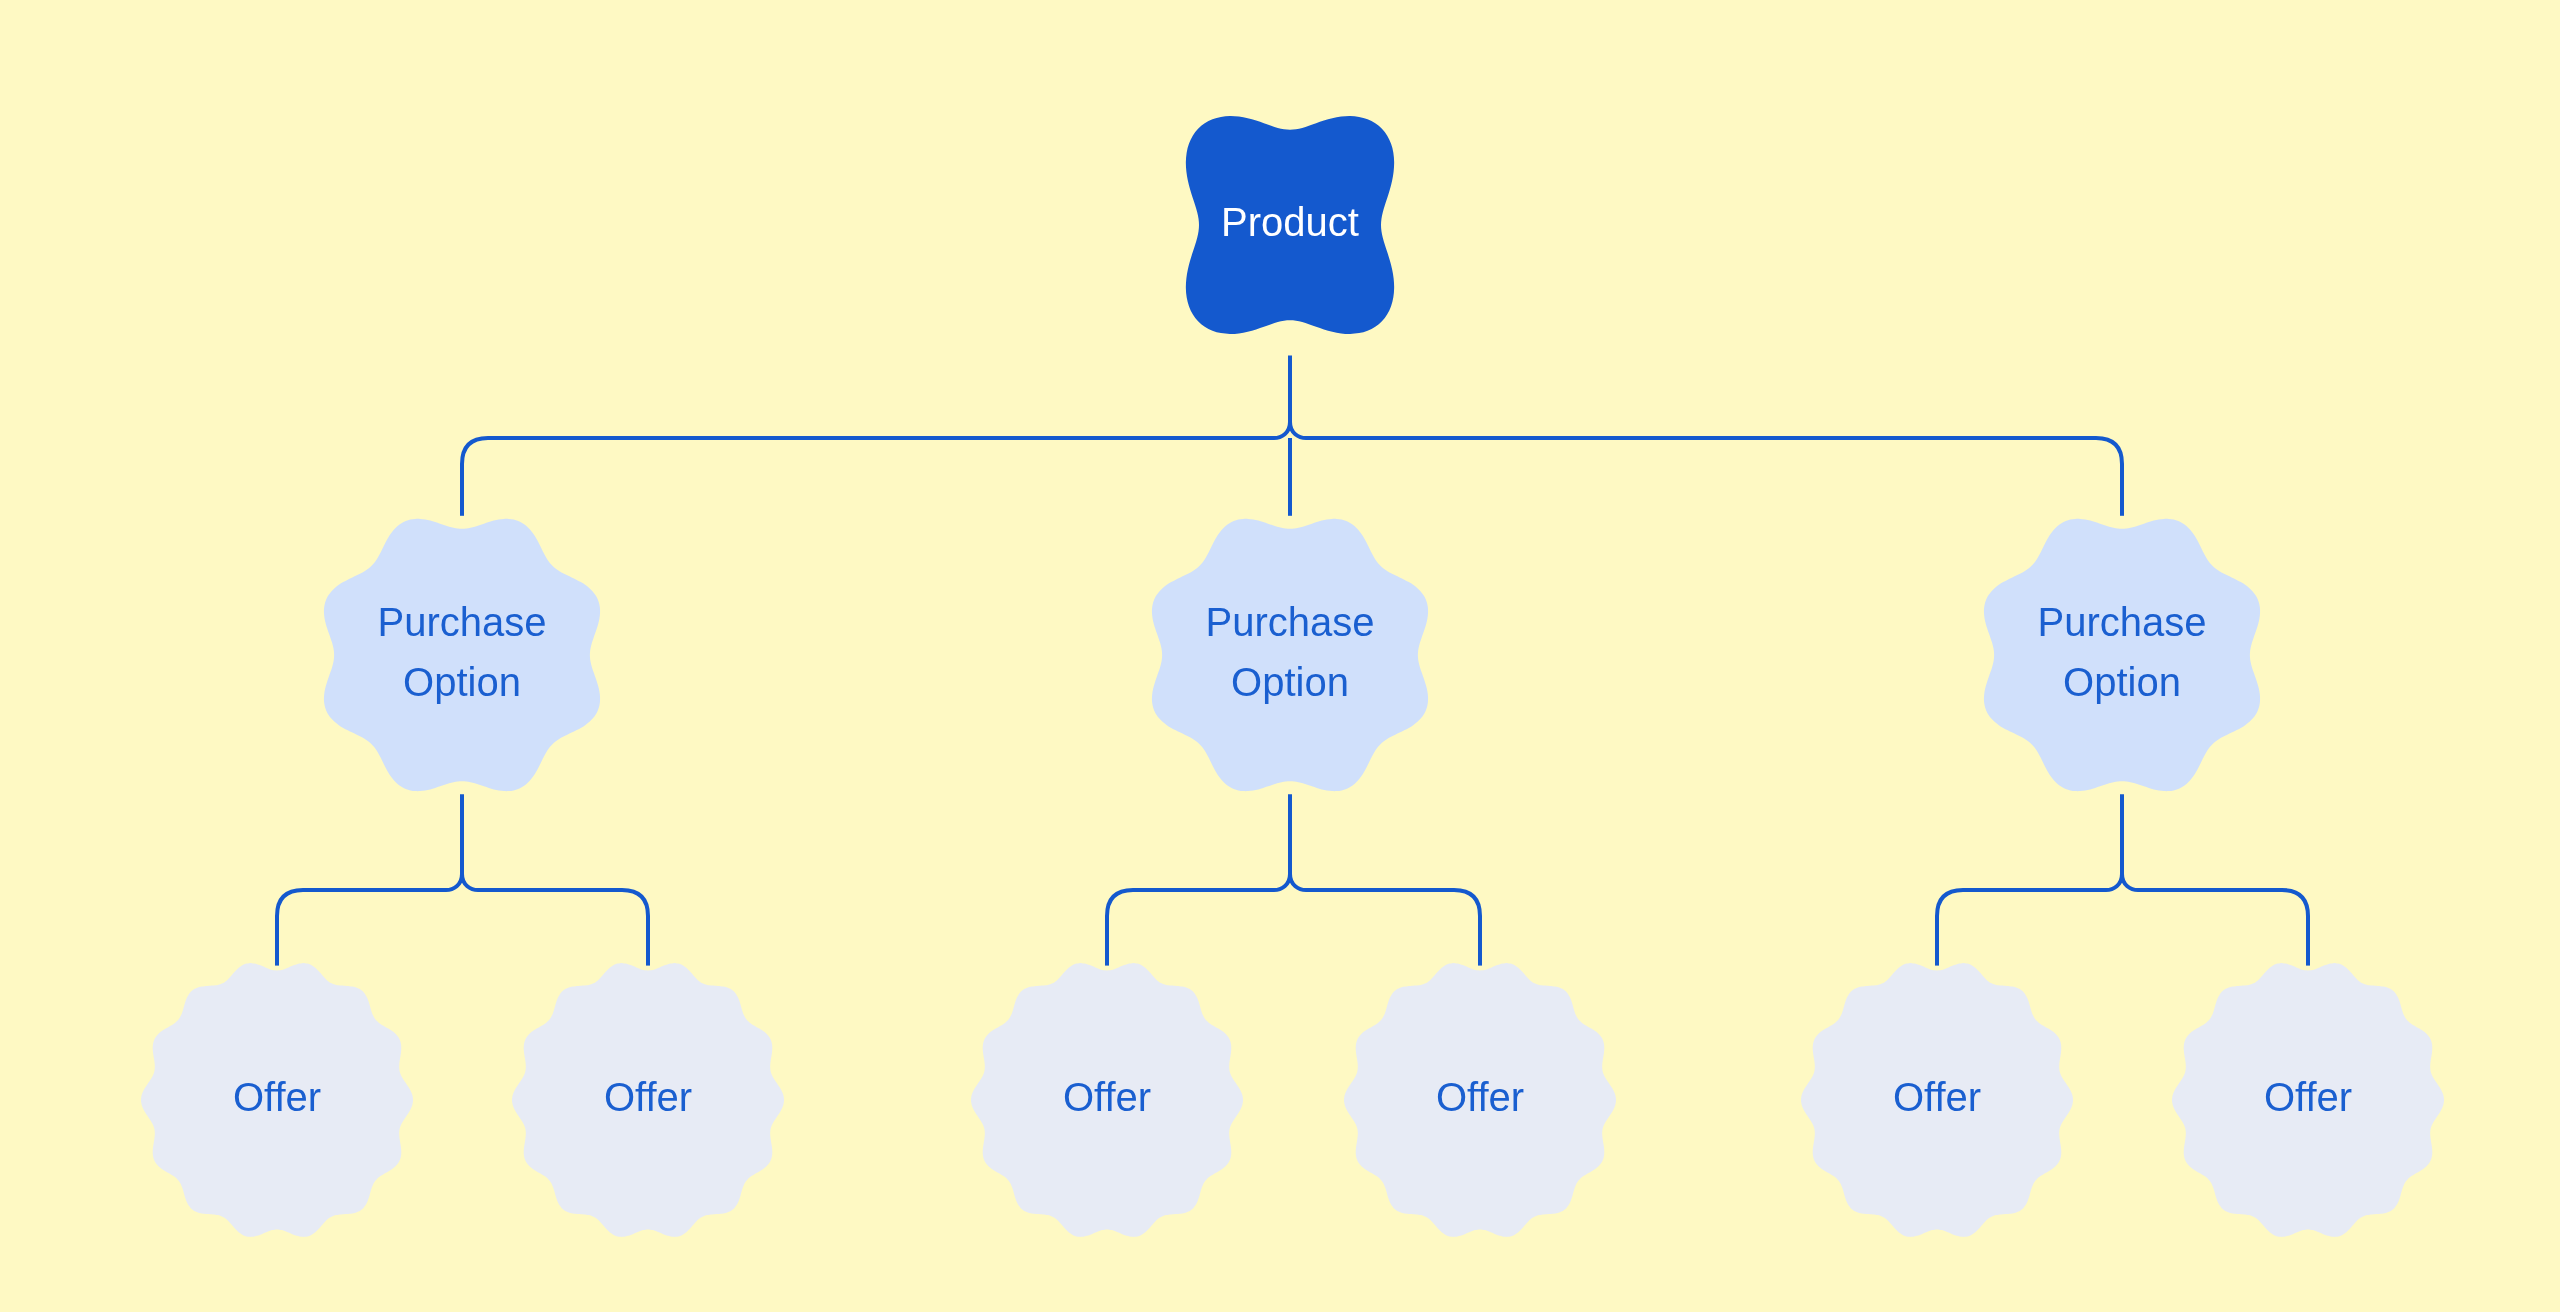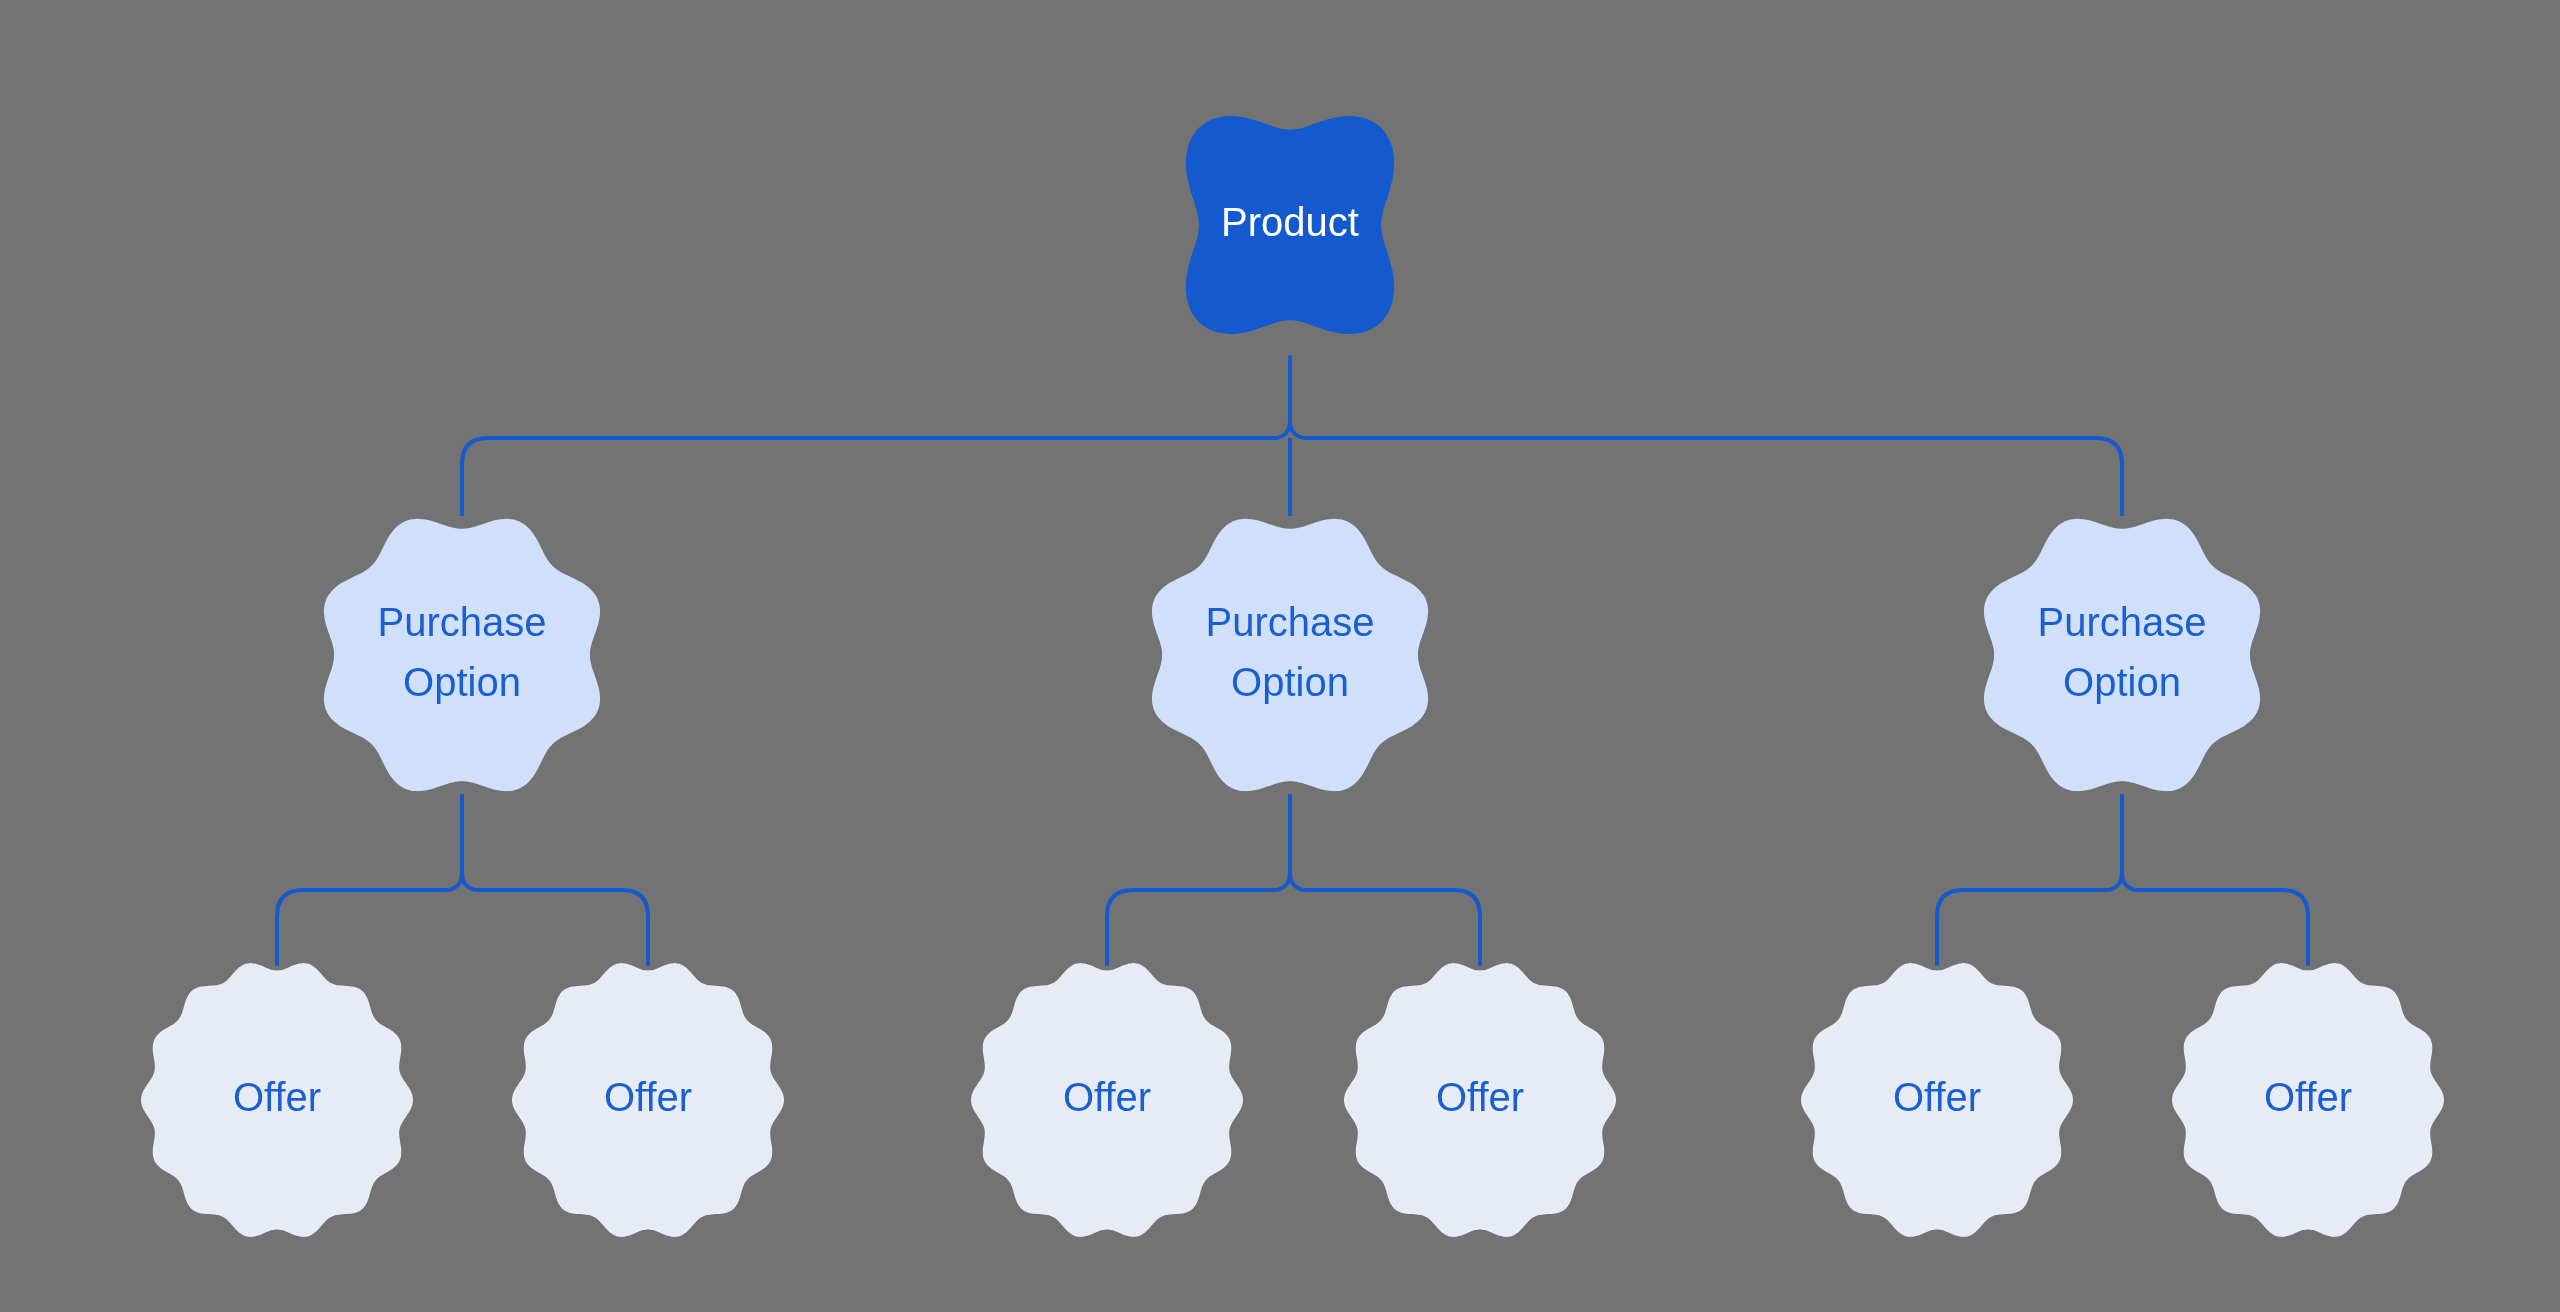--- a/index.html
+++ b/index.html
@@ -4,21 +4,21 @@
 <style>
   html, body {
     margin: 0;
     padding: 0;
     background: #ffffff;
   }
   #canvas {
     position: relative;
     width: 2560px;
     height: 1312px;
-    background: #737373;
+    background: #fef9c3;
     overflow: hidden;
     font-family: "Liberation Sans", sans-serif;
   }
   #diagram-svg {
     position: absolute;
     inset: 0;
     width: 2560px;
     height: 1312px;
     display: block;
   }

